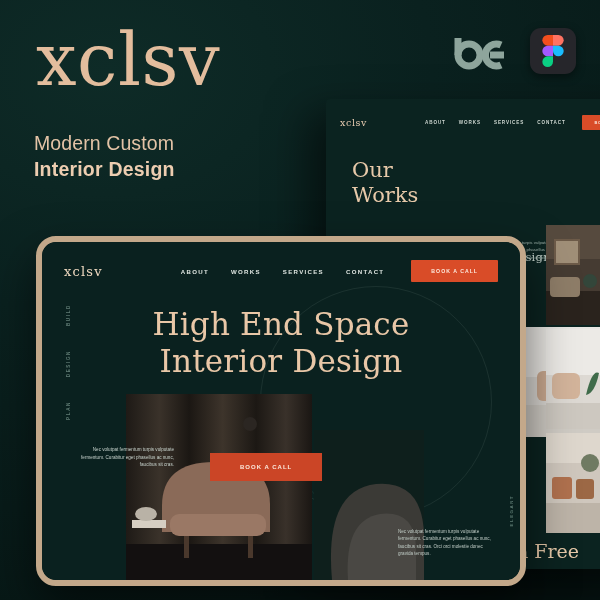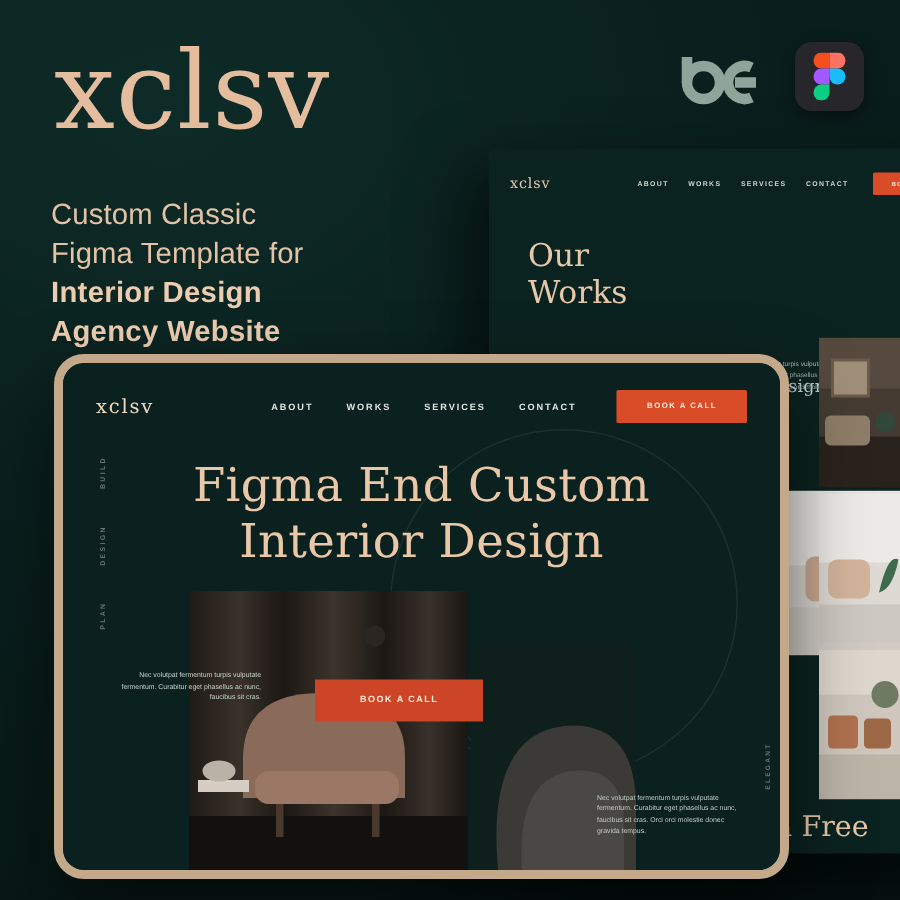--- a/index.html
+++ b/index.html
@@ -246,24 +246,22 @@
         <rect x="0" y="70" width="54" height="30" fill="#bdb4a8"></rect>
         <rect x="6" y="44" width="20" height="22" rx="3" fill="#b0714e"></rect>
         <rect x="30" y="46" width="18" height="20" rx="3" fill="#9c6845"></rect>
         <circle cx="44" cy="30" r="9" fill="#6f7a62"></circle>
       </svg>
     </div>
   </div>
 
   <div class="promo">
     <div class="brand-logo">xclsv</div>
-    <div class="promo-line">Custom Classic</div>
-    <div class="promo-line">Figma Template for</div>
+    <div class="promo-line">Modern Custom</div>
     <div class="promo-line bold">Interior Design</div>
-    <div class="promo-line bold">Agency  Website</div>
   </div>
 
   <div class="icon-row">
     <svg class="mark-bc" viewBox="0 0 56 42">
       <g fill="none" stroke="#8ea59c" stroke-width="7">
         <circle cx="17" cy="25" r="11"></circle>
         <path d="M6 25 V8"></path>
         <path d="M49 15 a11 11 0 1 0 0 20"></path>
         <path d="M38 25 H52"></path>
       </g>
@@ -295,21 +293,21 @@
         <div class="hbtn">BOOK A CALL</div>
       </div>
 
       <div class="vlabels">
         <span>BUILD</span>
         <span>DESIGN</span>
         <span>PLAN</span>
       </div>
 
       <div class="headline">
-        <div>Figma End Custom</div>
+        <div>High End Space</div>
         <div>Interior Design</div>
       </div>
 
       <div class="sofa-photo">
         <svg width="186" height="186" viewBox="0 0 186 186">
           <defs>
             <linearGradient id="curtain" x1="0" y1="0" x2="1" y2="0">
               <stop offset="0%" stop-color="#1e1a16"></stop>
               <stop offset="18%" stop-color="#3a322a"></stop>
               <stop offset="34%" stop-color="#1b1713"></stop>

